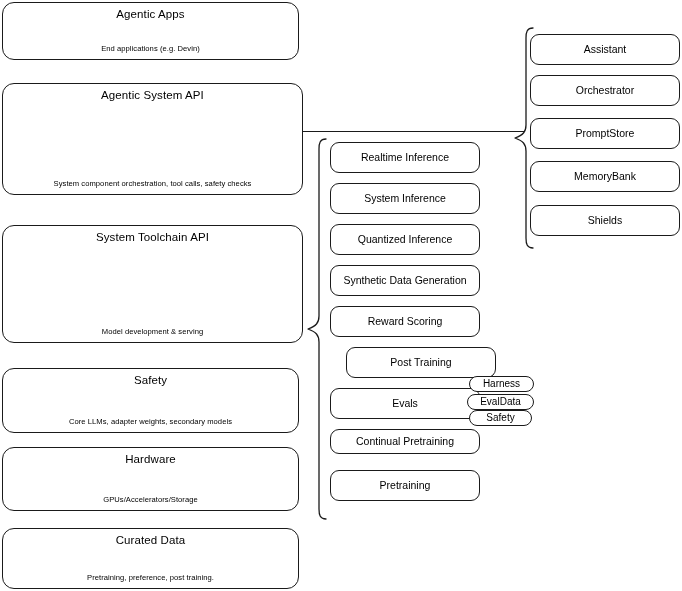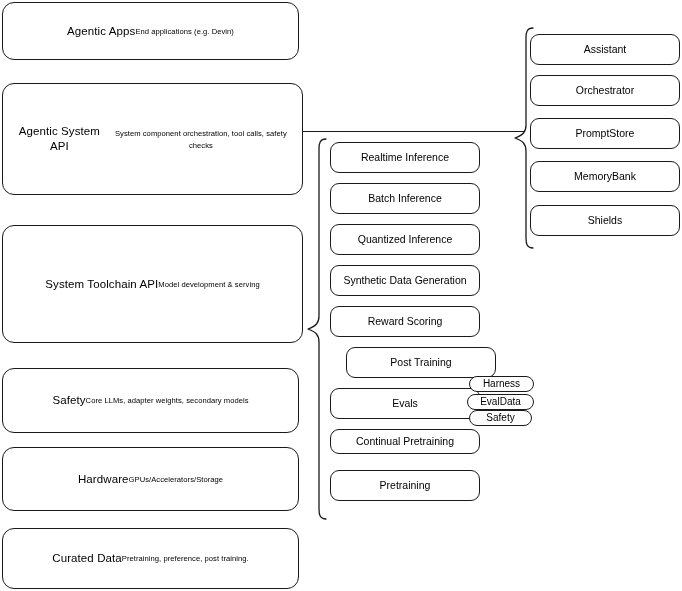--- a/index.html
+++ b/index.html
@@ -20,23 +20,23 @@
   }
 
   
   .layer-card {
     position: absolute;
     box-sizing: border-box;
     background: #ffffff;
     border: 1px solid #1a1a1a;
     border-radius: 12px;
     display: flex;
-    flex-direction: row;
+    flex-direction: column;
     align-items: center;
-    justify-content: center;
+    justify-content: space-between;
     text-align: center;
     padding: 4px 8px;
   }
   .layer-title {
     font-size: 11.5px;
     color: #000000;
     line-height: 15px;
     letter-spacing: 0.1px;
   }
   .layer-sub {
@@ -133,21 +133,21 @@
   <div class="brace" style="left:307px; top:138px; width:20px; height:382px;">
     <svg width="20" height="382" viewBox="0 0 20 382" fill="none" xmlns="http://www.w3.org/2000/svg">
       <path d="M19 1 C13 1 12 5 12 11 L12 178 C12 185 9 188 1 191 C9 194 12 197 12 204 L12 371 C12 377 13 381 19 381" stroke="#1a1a1a" stroke-width="1.3" fill="none" stroke-linecap="round" stroke-linejoin="round"></path>
     </svg>
   </div>
 
   <div class="node-box" style="left:330px; top:142px; width:150px; height:31px;">
     <span>Realtime Inference</span>
   </div>
   <div class="node-box" style="left:330px; top:183px; width:150px; height:31px;">
-    <span>Batch Inference</span>
+    <span>System Inference</span>
   </div>
   <div class="node-box" style="left:330px; top:224px; width:150px; height:31px;">
     <span>Quantized Inference</span>
   </div>
   <div class="node-box" style="left:330px; top:265px; width:150px; height:31px;">
     <span>Synthetic Data Generation</span>
   </div>
   <div class="node-box" style="left:330px; top:306px; width:150px; height:31px;">
     <span>Reward Scoring</span>
   </div>

